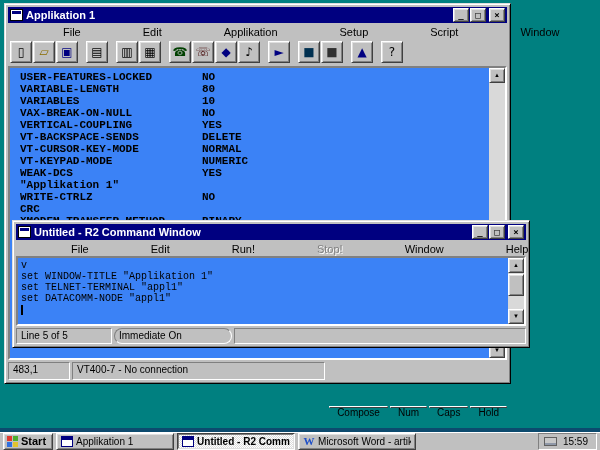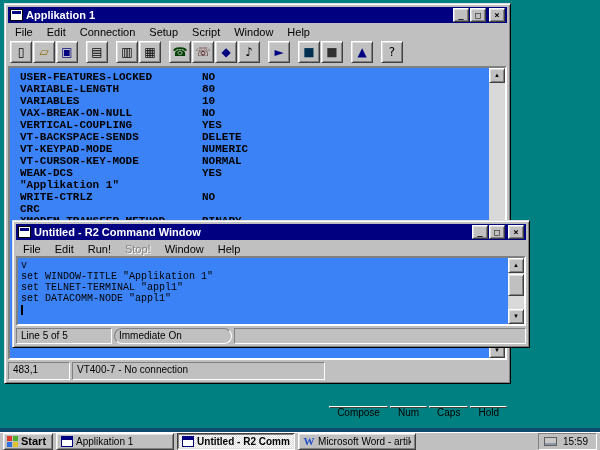--- a/index.html
+++ b/index.html
@@ -45,21 +45,21 @@
   .win-icon::after { content: ""; position: absolute; left: 1px; right: 1px; top: 1px; height: 3px; background: #000080; }
   .tb-buttons { display: flex; gap: 1px; flex: 0 0 auto; }
   .tb-btn {
     width: 16px; height: 14px; padding: 0;
     font-size: 9px; line-height: 11px; text-align: center; font-weight: bold;
     font-family: "DejaVu Sans Mono", monospace;
   }
   .tb-btn.close { margin-left: 2px; }
 
   .menubar { display: flex; align-items: center; height: 16px; flex: 0 0 auto; padding: 1px 0 0; }
-  .menu-item { padding: 1px 7px; white-space: nowrap; }
+  .menu-item { padding: 1px 7px; white-space: nowrap; margin-left: 48px; }
   .menu-item.disabled { color: #808080; text-shadow: 1px 1px 0 #fff; }
 
   .toolbar { display: flex; align-items: center; flex: 0 0 auto; padding: 2px 2px 3px; gap: 1px; }
   .tool-btn {
     width: 22px; height: 22px; padding: 0;
     display: flex; align-items: center; justify-content: center;
     font-size: 12px; font-family: "DejaVu Sans", sans-serif;
   }
   .tool-btn.group-start { margin-left: 7px; }
 
@@ -160,21 +160,21 @@
       <button class="tb-btn raised close">×</button>
     </span>
   </div>
 
   <div class="menubar">
 
       <span class="menu-item">File</span>
 
       <span class="menu-item">Edit</span>
 
-      <span class="menu-item">Connection</span>
+      <span class="menu-item">Applikation</span>
 
       <span class="menu-item">Setup</span>
 
       <span class="menu-item">Script</span>
 
       <span class="menu-item">Window</span>
 
       <span class="menu-item">Help</span>
     </div>
 
@@ -268,27 +268,27 @@
           <span class="s-name">VERTICAL-COUPLING</span>
           <span class="s-value">YES</span>
         </div>
 
         <div class="s-row">
           <span class="s-name">VT-BACKSPACE-SENDS</span>
           <span class="s-value">DELETE</span>
         </div>
 
         <div class="s-row">
+          <span class="s-name">VT-CURSOR-KEY-MODE</span>
+          <span class="s-value">NORMAL</span>
+        </div>
+
+        <div class="s-row">
           <span class="s-name">VT-KEYPAD-MODE</span>
           <span class="s-value">NUMERIC</span>
-        </div>
-
-        <div class="s-row">
-          <span class="s-name">VT-CURSOR-KEY-MODE</span>
-          <span class="s-value">NORMAL</span>
         </div>
 
         <div class="s-row">
           <span class="s-name">WEAK-DCS</span>
           <span class="s-value">YES</span>
         </div>
 
         <div class="s-row">
           <span class="s-value">"Applikation 1"</span>
         </div>

